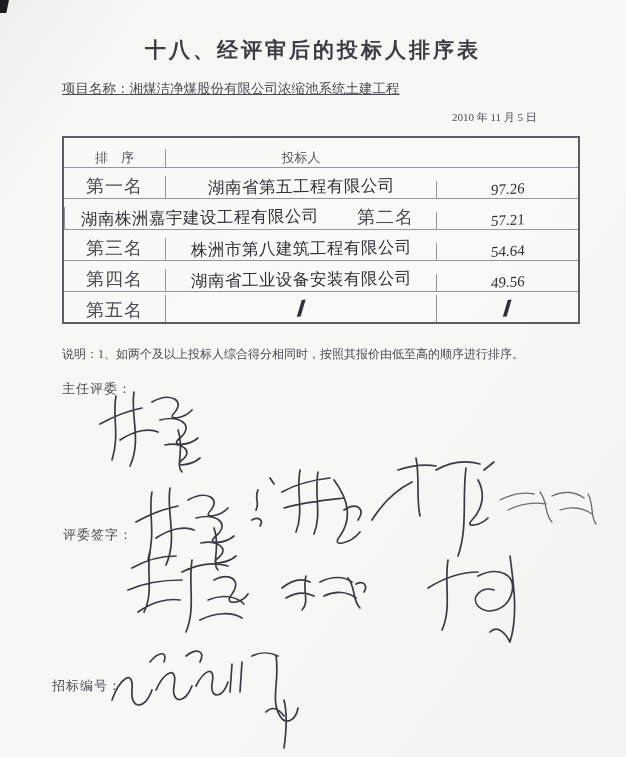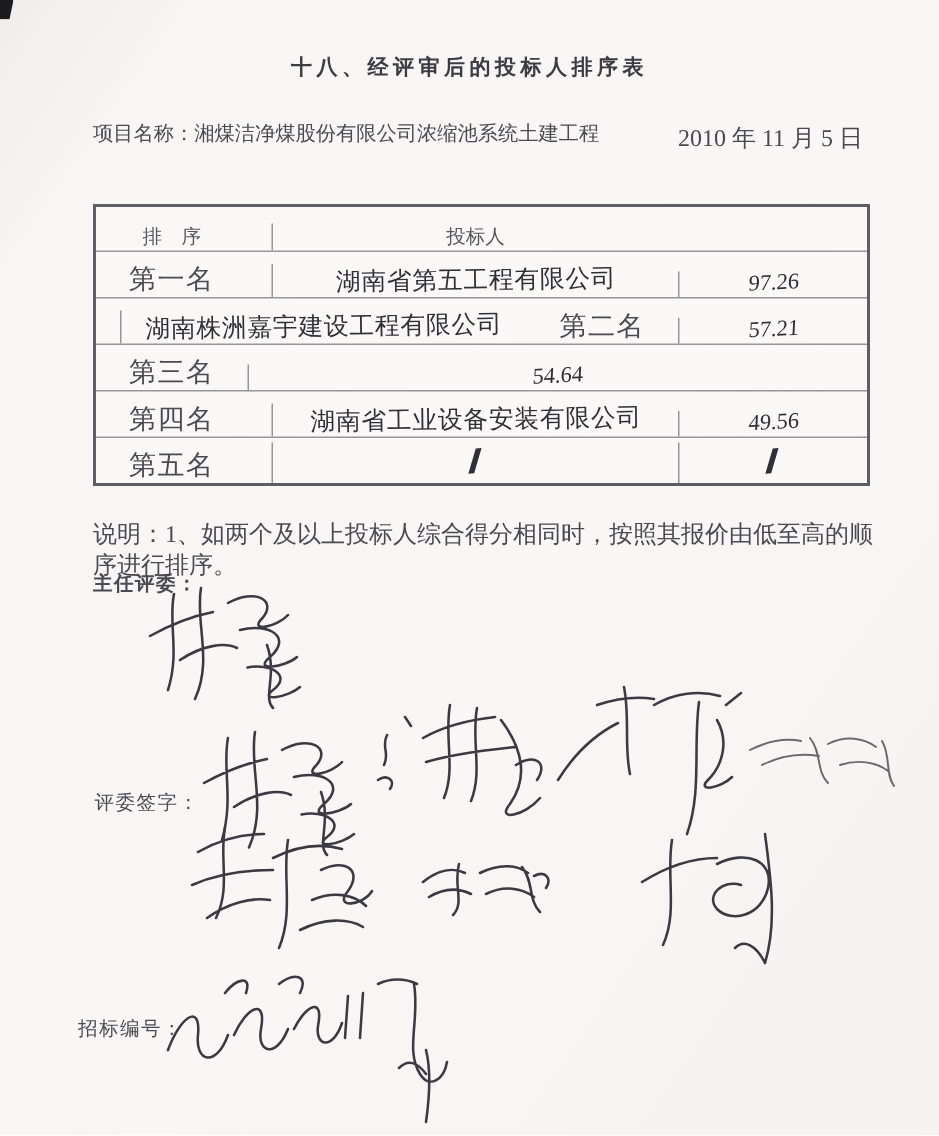--- a/index.html
+++ b/index.html
@@ -11,52 +11,52 @@
     color:#4b4b55;
     overflow:hidden;
   }
   .corner-mark{
     position:absolute;left:0;top:0;width:9px;height:13px;
     background:#1c1c1e;
     clip-path:polygon(0 0,100% 0,70% 100%,0 100%);
   }
   .doc-title{
     position:absolute;left:0;top:36px;width:100%;
-    text-align:center;font-size:14px;font-weight:bold;
+    text-align:center;font-size:21px;font-weight:bold;
     letter-spacing:3px;color:#3c3c45;
   }
-  .info-block{position:absolute;left:62px;top:79px;font-size:13.5px;line-height:20px;color:#4a4a54;}
+  .info-block{position:absolute;left:62px;top:79px;font-size:13.5px;line-height:20px;color:#4a4a54;text-decoration:underline;}
   .info-line{white-space:pre;}
-  .doc-date{position:absolute;left:452px;top:82px;font-size:16px;color:#4a4a54;white-space:pre;}
+  .doc-date{position:absolute;left:452px;top:110px;font-size:11px;color:#4a4a54;white-space:pre;}
 
   .rank-table{
     position:absolute;left:62px;top:136px;width:514px;
     border:2px solid #5d5d66;
     background:rgba(255,255,255,0.25);
   }
   .t-row{display:flex;height:30px;border-top:1px solid #95959d;align-items:flex-end;}
   .t-row.header{height:29px;border-top:none;}
   .t-cell{display:flex;align-items:center;justify-content:center;overflow:hidden;}
   .c-rank{width:101px;}
-  .c-bidder{width:270px;border-left:1px solid #95959d;margin-left:16px;}
+  .c-bidder{width:270px;border-left:1px solid #95959d;}
   .c-score{flex:1;border-left:1px solid #95959d;}
   .th-text{font-size:13px;color:#55555e;white-space:pre;}
   .rank-text{font-size:18px;color:#4a4a54;letter-spacing:1px;}
   .hw{
     font-size:16.5px;color:#2f2f38;letter-spacing:0.5px;
     transform:rotate(-0.8deg);white-space:nowrap;
   }
   .hw-score{font-size:15px;color:#2f2f38;transform:rotate(-3deg) skewX(-6deg);}
   .hw-slash{
     font-size:24px;color:#2f2f38;font-weight:bold;
     transform:scaleX(2.4) rotate(-12deg);
   }
-  .note-line{position:absolute;left:62px;top:346px;width:530px;font-size:16px;color:#4a4a54;}
+  .note-line{position:absolute;left:62px;top:346px;width:530px;font-size:12px;color:#4a4a54;}
   .sig-label{position:absolute;font-size:13px;color:#4a4a54;letter-spacing:1px;}
-  .lbl-chief{left:62px;top:380px;font-weight:bold;}
+  .lbl-chief{left:62px;top:380px;}
   .lbl-jury{left:63px;top:508px;margin-top:18px;}
   .lbl-supervisor{left:52px;top:677px;}
   .sig-layer{position:absolute;left:0;top:0;width:626px;height:757px;pointer-events:none;}
   .sig-layer path{fill:none;stroke:#3b3a44;stroke-width:1.7;stroke-linecap:round;stroke-linejoin:round;}
   .sig-layer path.light{stroke-width:1.3;opacity:0.75;}
 </style>
 </head>
 <body>
 
 <div class="page">
@@ -98,20 +98,23 @@
       <div class="t-cell c-rank">
           <span class="rank-text">第二名</span>
         </div>
       <div class="t-cell c-score">
           <span class="hw-score">57.21</span>
         </div>
     </div>
     <div class="t-row">
       <div class="t-cell c-rank">
           <span class="rank-text">第三名</span>
+        </div>
+      <div class="t-cell c-bidder">
+          <span class="hw">株洲市第八建筑工程有限公司</span>
         </div>
       <div class="t-cell c-score">
           <span class="hw-score">54.64</span>
         </div>
     </div>
     <div class="t-row">
       <div class="t-cell c-rank">
           <span class="rank-text">第四名</span>
         </div>
       <div class="t-cell c-bidder">

